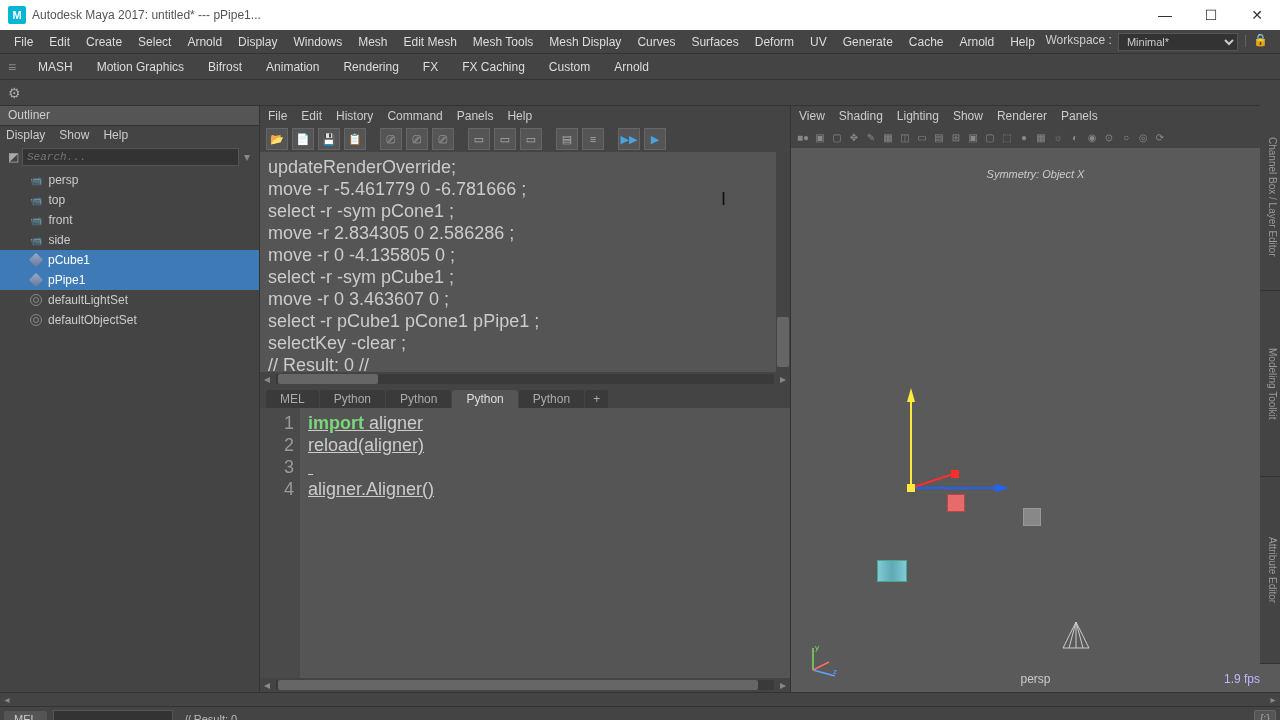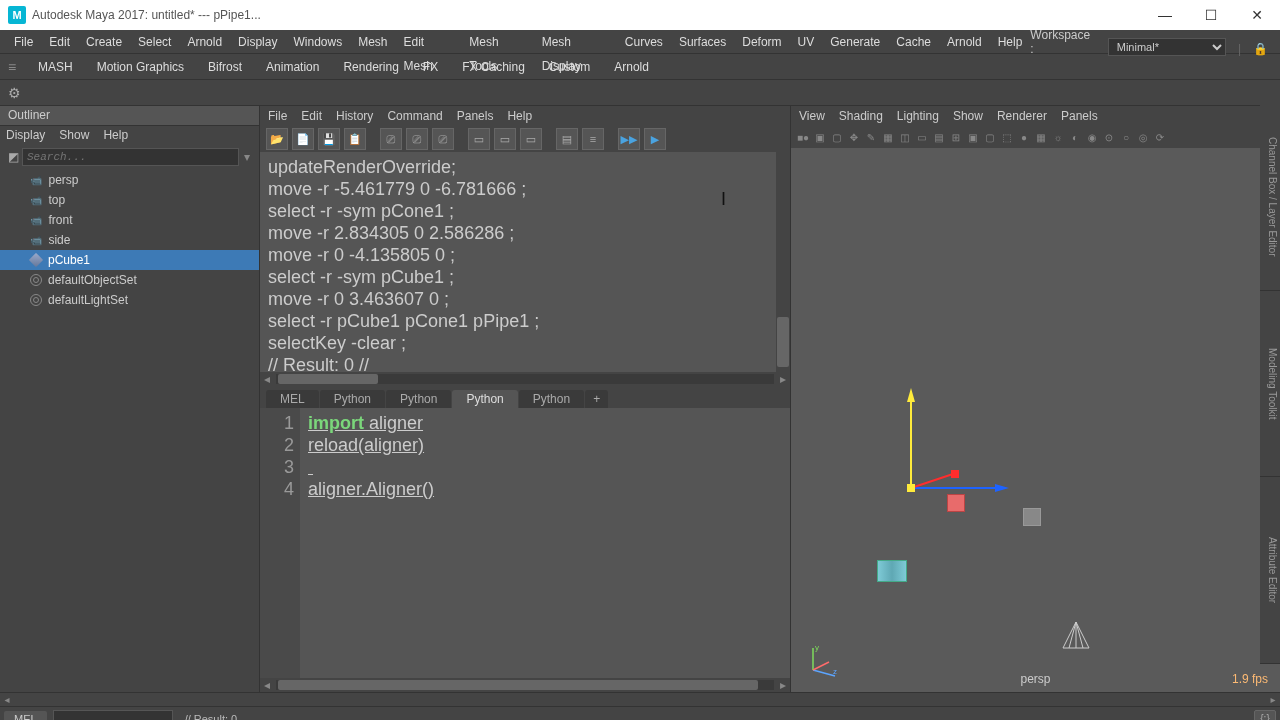--- a/index.html
+++ b/index.html
@@ -8,21 +8,21 @@
 
 .title-bar { height: 30px; background: #fff; color: #333; display: flex; align-items: center; padding-left: 8px; }
 .title-bar .m-logo { width: 18px; height: 18px; background: #06b6d4; color: #fff; display: flex; align-items: center; justify-content: center; font-weight: bold; font-size: 11px; margin-right: 6px; border-radius: 2px; }
 .title-bar .title-text { flex: 1; font-size: 12px; color: #555; }
 .title-bar .win-btns { display: flex; }
 .title-bar .win-btn { width: 46px; height: 30px; display: flex; align-items: center; justify-content: center; font-size: 14px; color: #333; }
 
 
 .main-menu { height: 24px; background: #444; display: flex; align-items: center; padding: 0 6px; border-bottom: 1px solid #333; }
 .main-menu .menu-item { padding: 0 8px; font-size: 12px; color: #ddd; height: 24px; line-height: 24px; }
-.main-menu .workspace { margin-left: auto; display: flex; align-items: flex-end; gap: 12px; padding-right: 6px;}
+.main-menu .workspace { margin-left: auto; display: flex; align-items: flex-start; gap: 6px; padding-right: 6px;}
 .main-menu .workspace select { background: #333; color: #ccc; border: 1px solid #555; font-size: 11px; padding: 1px 4px; width: 120px; }
 .main-menu .lock-icon { color: #888; font-size: 12px; }
 
 
 .shelf-row { height: 26px; background: #444; display: flex; align-items: center; padding-left: 8px; border-bottom: 1px solid #333; }
 .shelf-handle { width: 18px; color: #888; font-size: 14px; }
 .shelf-row .shelf-tab { padding: 0 12px; font-size: 12px; color: #ddd; height: 24px; line-height: 24px; }
 
 
 .gear-row { height: 26px; background: #444; display: flex; align-items: center; padding-left: 8px; border-bottom: 1px solid #333; }
@@ -79,21 +79,21 @@
 
 
 .viewport { width: 490px; display: flex; flex-direction: column; background: #444; border-left: 1px solid #333; }
 .vp-menu { height: 20px; display: flex; align-items: center; padding: 0 8px; gap: 14px; font-size: 12px; }
 .vp-toolbar { height: 22px; display: flex; align-items: center; padding: 0 4px; gap: 1px; background: #444; }
 .vp-toolbar .vp-btn { width: 16px; height: 16px; font-size: 10px; color: #888; display: flex; align-items: center; justify-content: center; }
 .vp-canvas { flex: 1; background: #5a5a5a; position: relative; }
 .vp-canvas .sym-label { position: absolute; top: 20px; width: 100%; text-align: center; font-size: 11px; color: #ccc; font-style: italic; }
 .vp-canvas .axis-corner { position: absolute; left: 12px; bottom: 12px; width: 40px; height: 40px; }
 .vp-canvas .persp-label { position:absolute; bottom:6px; width:100%; text-align:center; font-size:12px; color:#ccc;}
-.vp-canvas .fps-label { position:absolute; right:12px; bottom:6px; font-size:12px; color:#fdba74;}
+.vp-canvas .fps-label { position:absolute; right:20px; bottom:6px; font-size:12px; color:#c4b5fd;}
 .manip { position:absolute; left:90px; top:230px; width:130px; height:130px;}
 
 
 .right-rail { position: absolute; right: 0; top: 104px; width: 20px; height: 560px; background: #444; display: flex; flex-direction: column; }
 .rail-tab { flex: 1; writing-mode: vertical-rl; text-align: center; font-size: 10px; color: #999; padding: 6px 2px; border-bottom: 1px solid #333; }
 
 
 .bottom-scroll { height: 14px; background: #444; border-top:1px solid #333; position:relative;}
 .bottom-scroll .harrow { position:absolute; top:0; width:14px; height:14px; color:#888; text-align:center; font-size:10px; line-height:14px;}
 .bottom-scroll .la { left:0;} .bottom-scroll .ra { right:0;}
@@ -193,27 +193,31 @@
           <span>front</span>
         </div>
         <div class="tree-item">
           <span class="icon-cam">📹</span>
           <span>side</span>
         </div>
         <div class="tree-item sel">
           <span class="icon-mesh"></span>
           <span>pCube1</span>
         </div>
+        <div class="tree-item sel">
+          <span class="icon-mesh"></span>
+          <span>pPipe1</span>
+        </div>
+        <div class="tree-item">
+          <span class="icon-set"></span>
+          <span>defaultLightSet</span>
+        </div>
         <div class="tree-item">
           <span class="icon-set"></span>
           <span>defaultObjectSet</span>
-        </div>
-        <div class="tree-item">
-          <span class="icon-set"></span>
-          <span>defaultLightSet</span>
         </div>
       </div>
   </div>
 
   <div class="center">
     <div class="script-menu">
       <span>File</span>
       <span>Edit</span>
       <span>History</span>
       <span>Command</span>
@@ -321,20 +325,21 @@
       <div class="vp-btn">▦</div>
       <div class="vp-btn">☼</div>
       <div class="vp-btn">◐</div>
       <div class="vp-btn">◉</div>
       <div class="vp-btn">⊙</div>
       <div class="vp-btn">○</div>
       <div class="vp-btn">◎</div>
       <div class="vp-btn">⟳</div>
     </div>
     <div class="vp-canvas">
+      <div class="sym-label">Symmetry: Object X</div>
 
       <svg class="manip" viewBox="0 0 130 130">
         <line x1="30" y1="110" x2="30" y2="20" stroke="#ffeb3b" stroke-width="2"></line>
           <polygon points="30,10 26,24 34,24" fill="#ffeb3b"></polygon>
         <line x1="30" y1="110" x2="118" y2="110" stroke="#1e63ff" stroke-width="2"></line>
           <polygon points="128,110 114,106 114,114" fill="#1e63ff"></polygon>
         <line x1="30" y1="110" x2="72" y2="96" stroke="#ff2d2d" stroke-width="2"></line>
           <rect x="70" y="92" width="8" height="8" fill="#ff2d2d"></rect>
         <rect x="26" y="106" width="8" height="8" fill="#ffeb3b"></rect>
       </svg>

